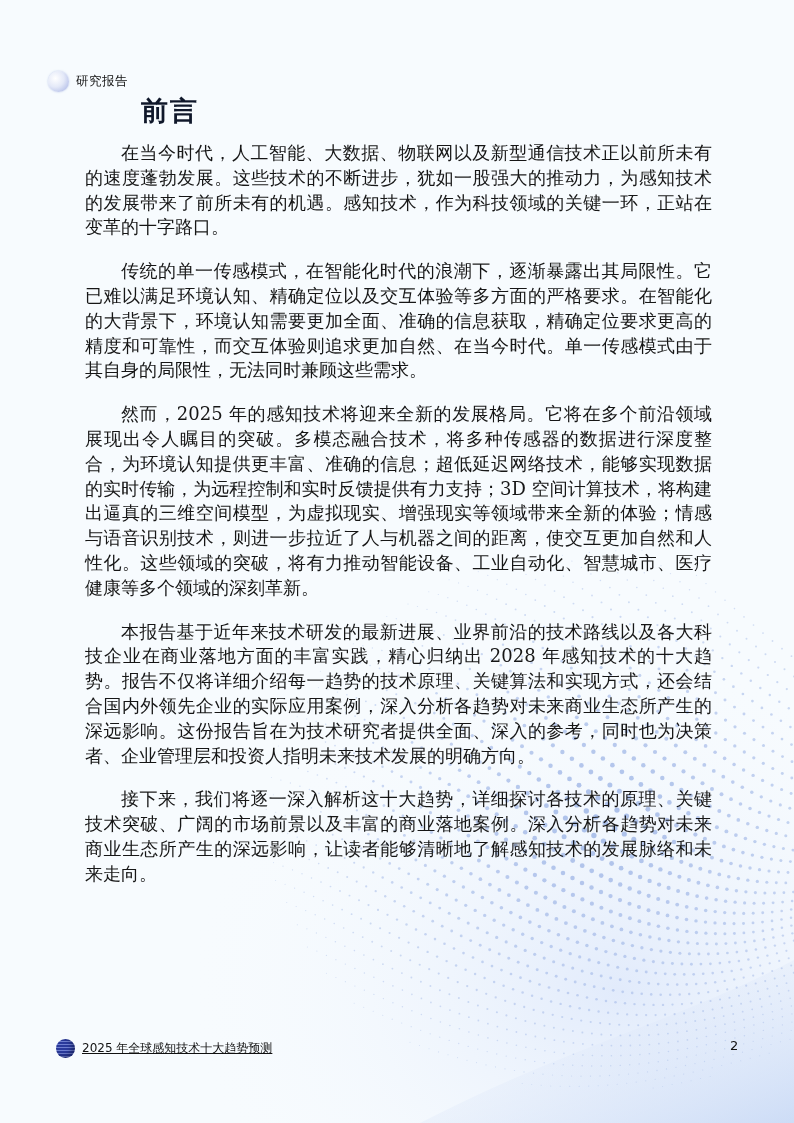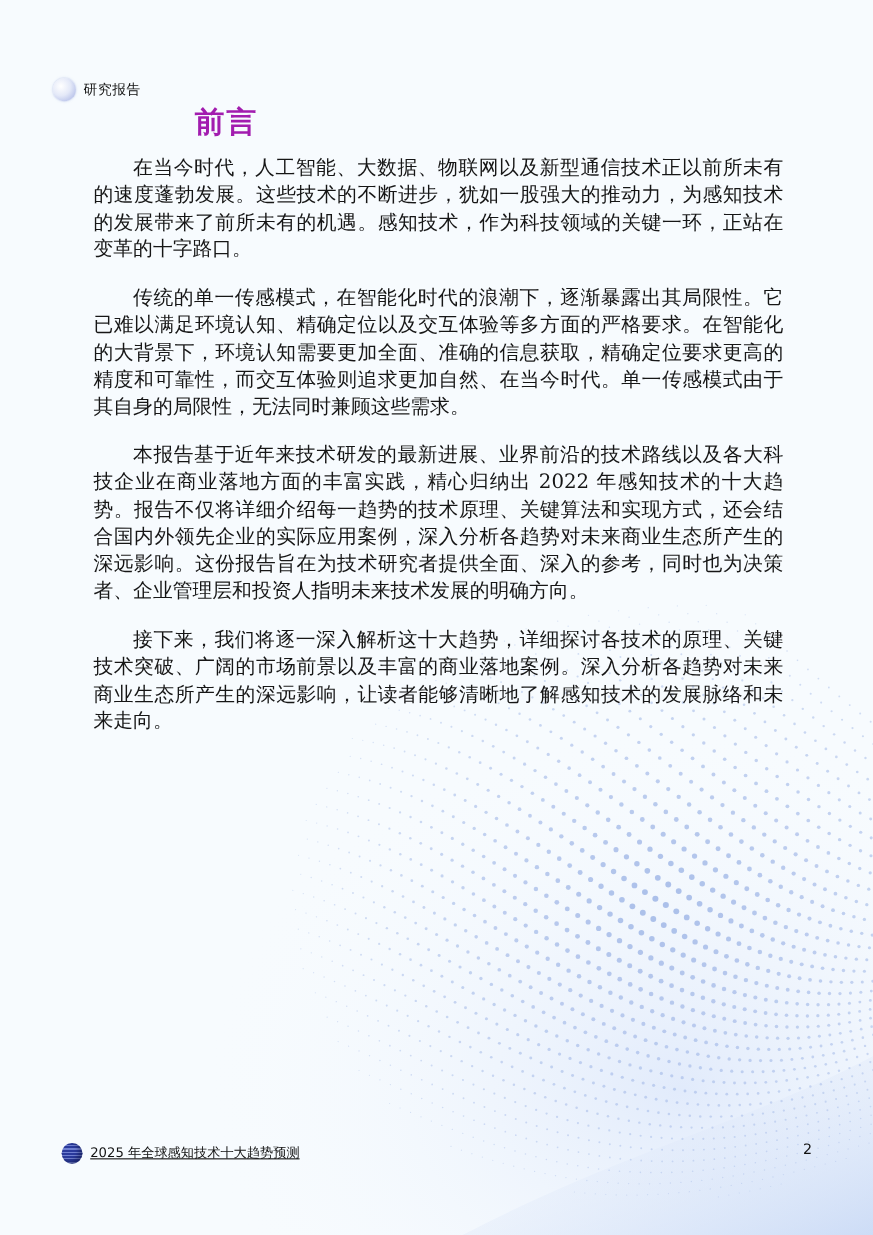--- a/index.html
+++ b/index.html
@@ -20,24 +20,23 @@
   .header .orb {
     width: 21px; height: 21px; border-radius: 50%;
     background: radial-gradient(circle at 35% 35%, #ffffff 0%, #e4e9f8 45%, #b9c3ea 80%, #9aa8e0 100%);
     box-shadow: 0 0 2px rgba(120,140,210,0.5);
     margin-right: 7px;
   }
   .header .label { font-size: 12.5px; color: #111; letter-spacing: 0.5px; }
 
   .title {
     position: absolute; left: 141px; top: 93px; z-index: 2;
-    font-size: 27px; font-weight: bold; color: #a21caf;
+    font-size: 27px; font-weight: bold; color: #0f172a;
     letter-spacing: 2px;
     font-family: "DejaVu Sans", "Liberation Sans", sans-serif;
-    margin-left: 36px;
   }
 
   .content {
     position: absolute; left: 85px; top: 141px; width: 627px; z-index: 2;
   }
   .content p {
     margin: 0 0 19px 0;
     font-size: 18px; line-height: 24.8px;
     text-indent: 2em; text-align: justify;
     color: #161616;
@@ -1667,21 +1666,22 @@
 <div class="header">
   <div class="orb"></div>
   <span class="label">研究报告</span>
 </div>
 
 <div class="title">前言</div>
 
 <div class="content">
   <p>在当今时代，人工智能、大数据、物联网以及新型通信技术正以前所未有的速度蓬勃发展。这些技术的不断进步，犹如一股强大的推动力，为感知技术的发展带来了前所未有的机遇。感知技术，作为科技领域的关键一环，正站在变革的十字路口。</p>
   <p>传统的单一传感模式，在智能化时代的浪潮下，逐渐暴露出其局限性。它已难以满足环境认知、精确定位以及交互体验等多方面的严格要求。在智能化的大背景下，环境认知需要更加全面、准确的信息获取，精确定位要求更高的精度和可靠性，而交互体验则追求更加自然、在当今时代。单一传感模式由于其自身的局限性，无法同时兼顾这些需求。</p>
-  <p>本报告基于近年来技术研发的最新进展、业界前沿的技术路线以及各大科技企业在商业落地方面的丰富实践，精心归纳出 2022 年感知技术的十大趋势。报告不仅将详细介绍每一趋势的技术原理、关键算法和实现方式，还会结合国内外领先企业的实际应用案例，深入分析各趋势对未来商业生态所产生的深远影响。这份报告旨在为技术研究者提供全面、深入的参考，同时也为决策者、企业管理层和投资人指明未来技术发展的明确方向。</p>
+  <p>然而，2025 年的感知技术将迎来全新的发展格局。它将在多个前沿领域展现出令人瞩目的突破。多模态融合技术，将多种传感器的数据进行深度整合，为环境认知提供更丰富、准确的信息；超低延迟网络技术，能够实现数据的实时传输，为远程控制和实时反馈提供有力支持；3D 空间计算技术，将构建出逼真的三维空间模型，为虚拟现实、增强现实等领域带来全新的体验；情感与语音识别技术，则进一步拉近了人与机器之间的距离，使交互更加自然和人性化。这些领域的突破，将有力推动智能设备、工业自动化、智慧城市、医疗健康等多个领域的深刻革新。</p>
+  <p>本报告基于近年来技术研发的最新进展、业界前沿的技术路线以及各大科技企业在商业落地方面的丰富实践，精心归纳出 2028 年感知技术的十大趋势。报告不仅将详细介绍每一趋势的技术原理、关键算法和实现方式，还会结合国内外领先企业的实际应用案例，深入分析各趋势对未来商业生态所产生的深远影响。这份报告旨在为技术研究者提供全面、深入的参考，同时也为决策者、企业管理层和投资人指明未来技术发展的明确方向。</p>
   <p>接下来，我们将逐一深入解析这十大趋势，详细探讨各技术的原理、关键技术突破、广阔的市场前景以及丰富的商业落地案例。深入分析各趋势对未来商业生态所产生的深远影响，让读者能够清晰地了解感知技术的发展脉络和未来走向。</p>
 </div>
 
 <div class="footer">
   <div class="globe"></div>
   <span class="ftext">2025 年全球感知技术十大趋势预测</span>
 </div>
 <div class="page-num">2</div>
 
 </body></html>

